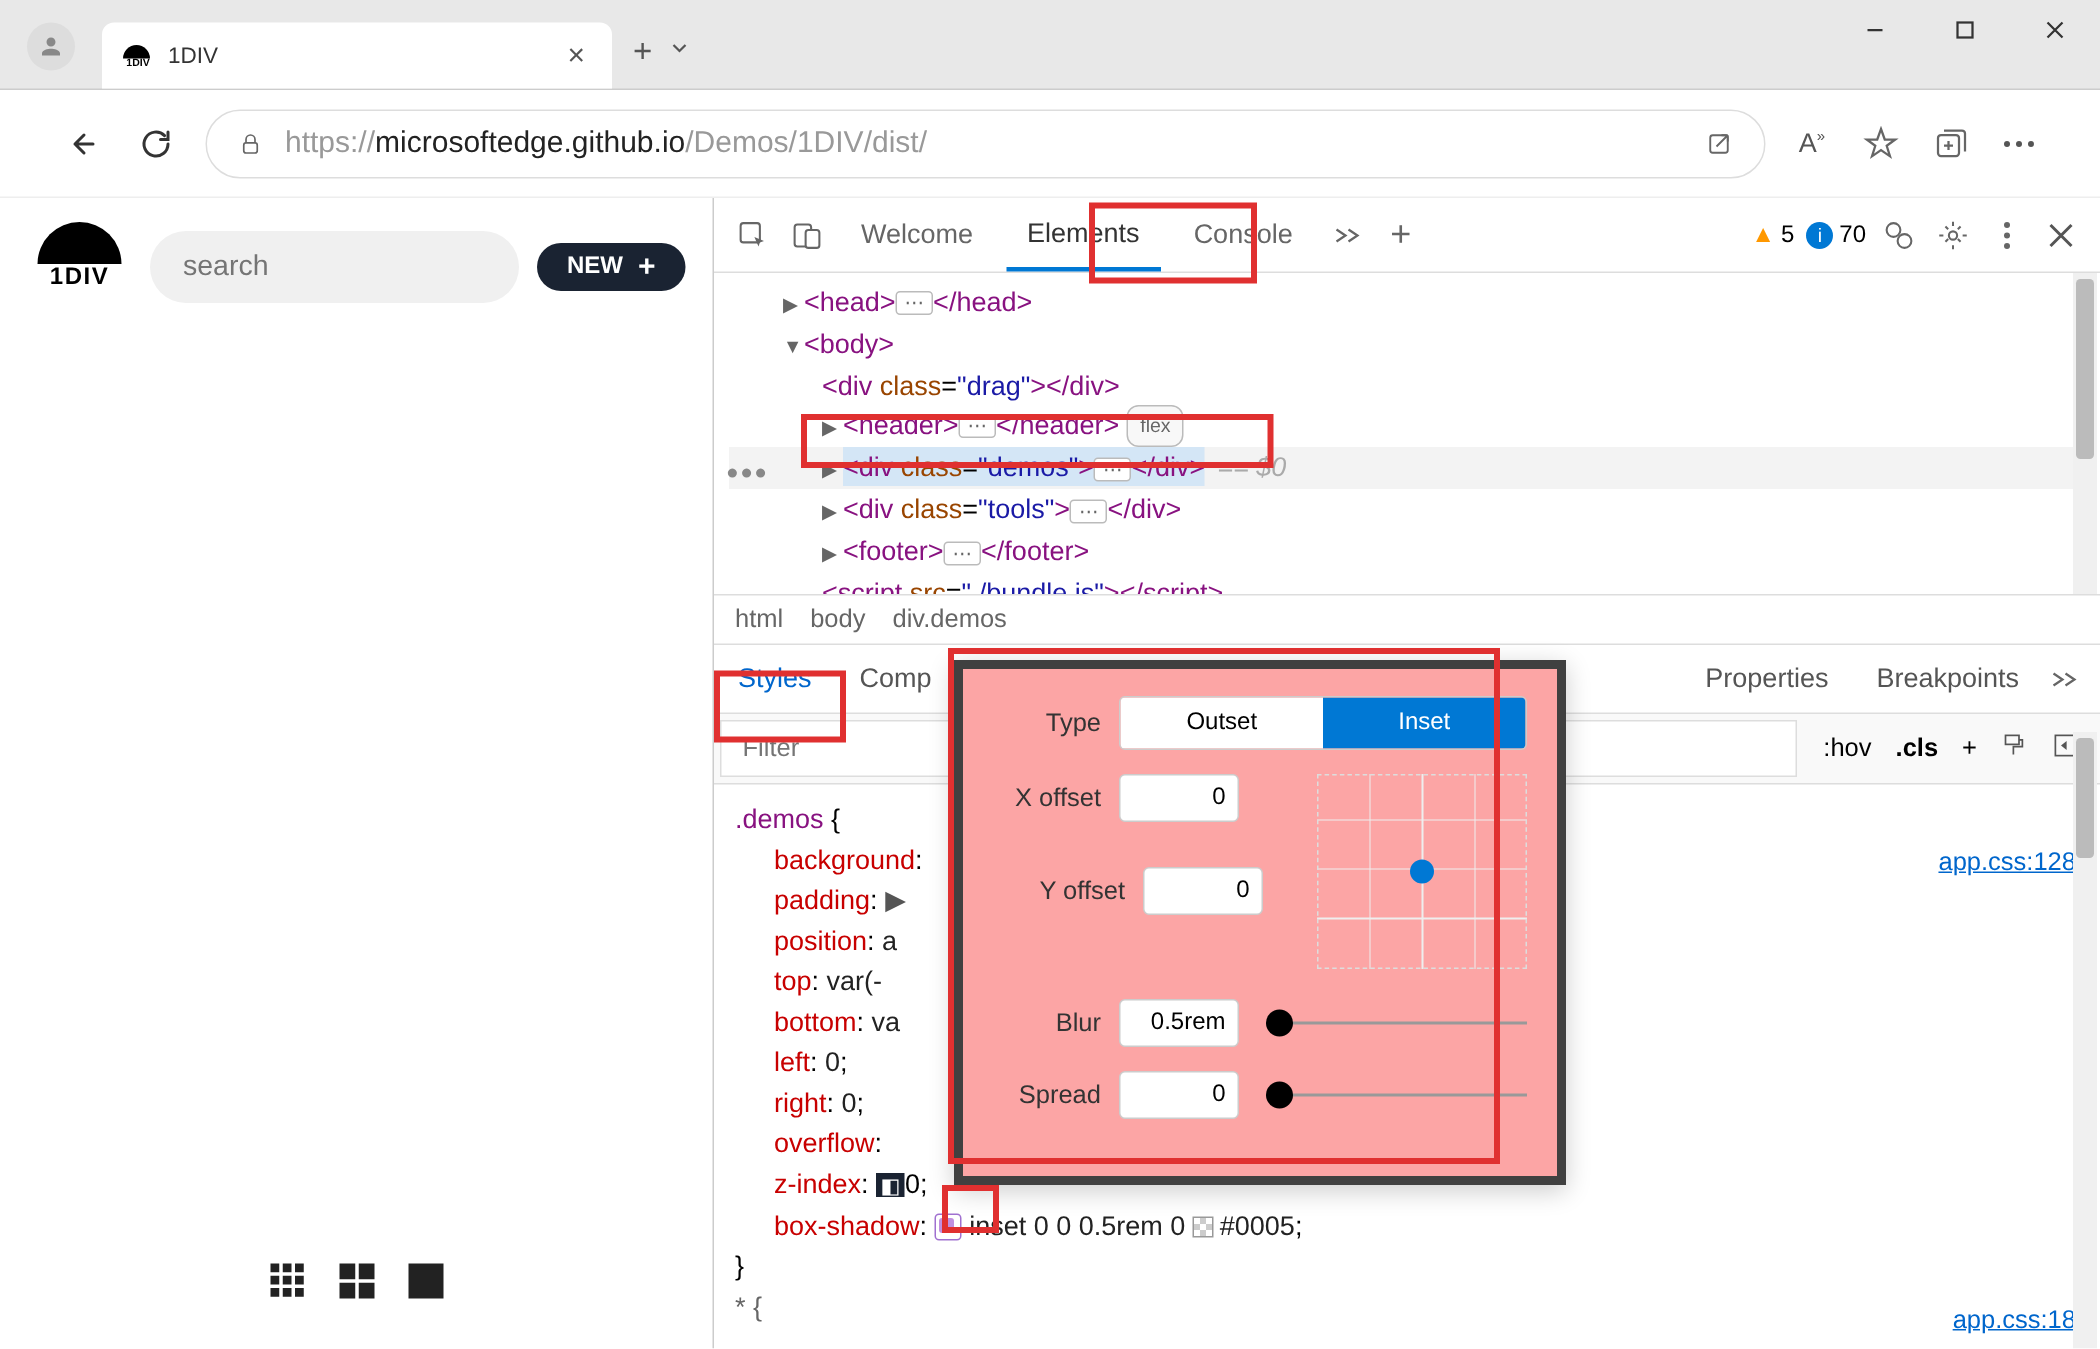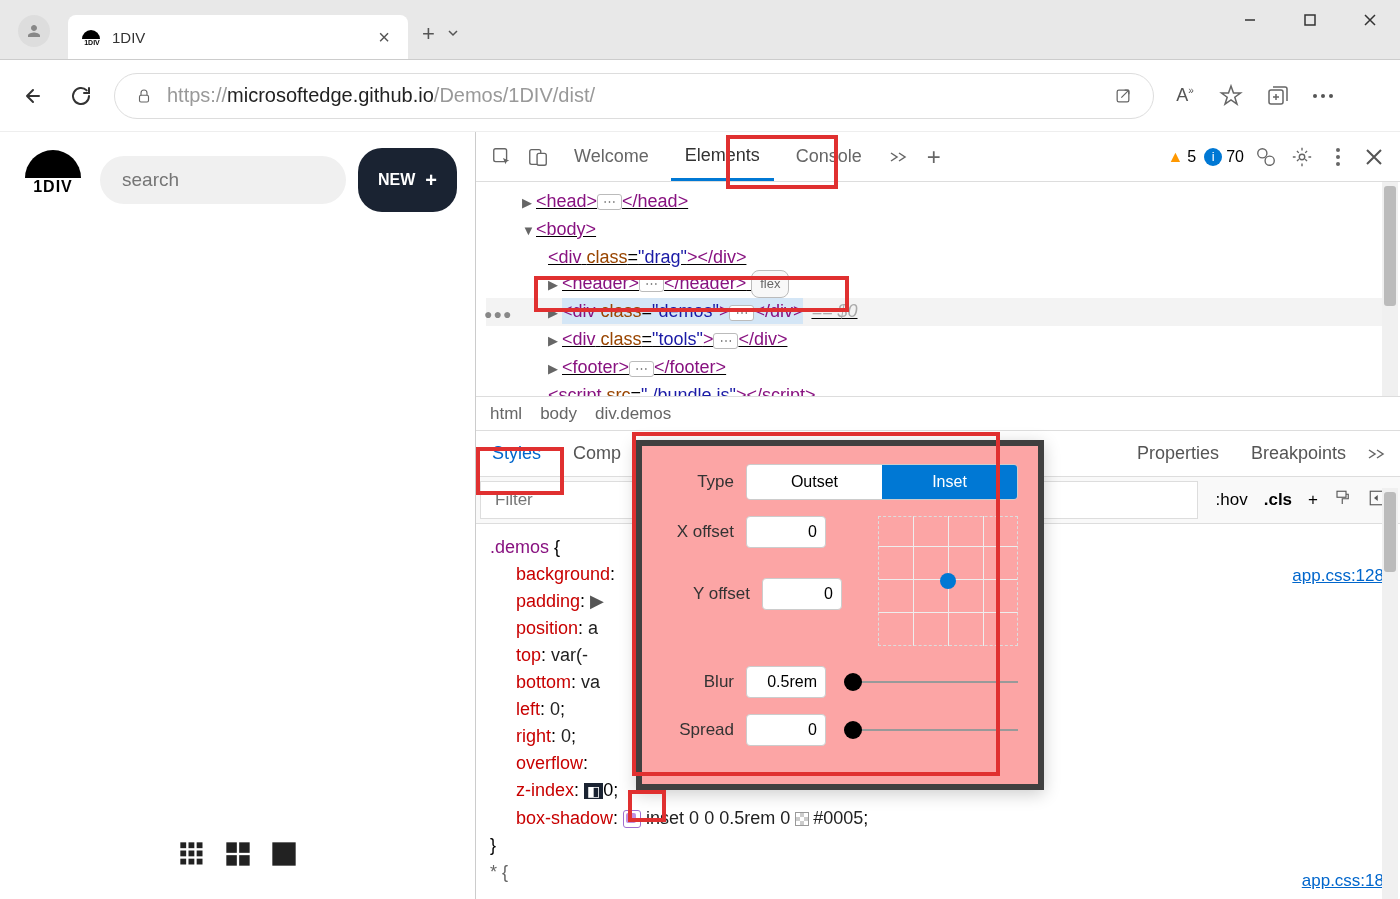--- a/index.html
+++ b/index.html
@@ -11,54 +11,54 @@
 .avatar svg { width: 18px; height: 18px; fill: #888; }
 .tab { background: #fff; border-radius: 8px 8px 0 0; height: 44px; padding: 0 14px; display: flex; align-items: center; gap: 10px; min-width: 340px; }
 .tab-favicon { width: 20px; height: 20px; }
 .tab-title { font-size: 15px; color: #333; flex: 1; }
 .tab-close { font-size: 20px; color: #555; cursor: pointer; padding: 0 4px; }
 .tab-plus { font-size: 22px; color: #555; margin: 0 8px 12px 14px; cursor: pointer; }
 .tab-chev { margin: 0 0 14px 2px; cursor: pointer; }
 .win-controls { position: absolute; right: 0; top: 0; display: flex; }
 .win-btn { width: 60px; height: 40px; display: flex; align-items: center; justify-content: center; cursor: pointer; }
 
-.addr-bar { height: 72px; background: #fff; display: flex; align-items: center; padding: 0 18px; gap: 18px; border-bottom: 1px solid #eee; }
+.addr-bar { height: 72px; background: #fff; display: flex; align-items: center; padding: 0 30px; gap: 18px; border-bottom: 1px solid #eee; justify-content: center; }
 .nav-btn { width: 30px; height: 30px; display: flex; align-items: center; justify-content: center; cursor: pointer; }
 .url-pill { flex: 1; height: 46px; border: 1px solid #ddd; border-radius: 23px; display: flex; align-items: center; padding: 0 20px; gap: 14px; max-width: 1040px; }
 .url-text { font-size: 20px; color: #222; flex: 1; }
 .url-host { color: #222; }
 .url-path { color: #999; }
 .addr-icons { display: flex; gap: 20px; }
 .addr-icon { width: 26px; height: 26px; cursor: pointer; display: flex; align-items: center; justify-content: center; }
 
 
 .main { display: flex; height: calc(899px - 132px); }
 .page-pane { width: 476px; background: #fff; border-right: 1px solid #ccc; position: relative; }
 .page-header { display: flex; align-items: center; padding: 16px 18px; gap: 12px; }
 .logo { width: 70px; height: 60px; display: flex; flex-direction: column; align-items: center; }
 .logo-semi { width: 56px; height: 28px; background: #000; border-radius: 28px 28px 0 0; }
 .logo-text { font-size: 16px; font-weight: bold; letter-spacing: 1px; }
 .search-pill { flex: 1; height: 48px; background: #f0f0f0; border-radius: 24px; padding: 0 22px; display: flex; align-items: center; }
 .search-pill input { border: none; background: transparent; font-size: 19px; width: 100%; outline: none; }
-.new-btn { height: 64px; background: #1a2332; color: #fff; border-radius: 24px; padding: 0 20px; display: flex; align-items: center; gap: 10px; font-size: 16px; font-weight: 600; cursor: pointer; }
+.new-btn { height: 32px; background: #1a2332; color: #fff; border-radius: 24px; padding: 0 20px; display: flex; align-items: center; gap: 10px; font-size: 16px; font-weight: 600; cursor: pointer; }
 .page-footer { position: absolute; bottom: 0; left: 0; right: 0; height: 90px; display: flex; align-items: center; justify-content: center; gap: 18px; }
 .view-btn { width: 28px; height: 28px; cursor: pointer; }
 
 
 .devtools { flex: 1; display: flex; flex-direction: column; position: relative; }
 .dt-toolbar { height: 50px; display: flex; align-items: center; padding: 0 12px; gap: 8px; border-bottom: 1px solid #ddd; }
 .dt-tb-icon { width: 28px; height: 28px; cursor: pointer; display: flex; align-items: center; justify-content: center; }
 .dt-tab { padding: 12px 14px; font-size: 18px; color: #666; cursor: pointer; }
 .dt-tab.active { color: #333; border-bottom: 3px solid #0078d4; }
 .dt-spacer { flex: 1; }
 .dt-badge { display: flex; align-items: center; gap: 4px; font-size: 16px; }
 .dt-warn { color: #ff9800; }
 .dt-info { color: #0078d4; }
 
-.dom-tree { padding: 6px 10px; font-family: Consolas, monospace; font-size: 18px; line-height: 26px; overflow: hidden; height: 214px; position: relative; text-decoration: underline; }
+.dom-tree { padding: 6px 10px; font-family: Consolas, monospace; font-size: 18px; line-height: 26px; overflow: hidden; height: 214px; position: relative; }
 .dom-line { white-space: nowrap; }
 .dom-indent1 { padding-left: 36px; }
 .dom-indent2 { padding-left: 62px; }
 .dom-arrow { display: inline-block; width: 14px; color: #666; font-size: 13px; }
 .dom-selected { background: #d4e6f6; display: inline-block; }
 .dom-selected-row { background: #f3f3f3; position: relative; }
 .dom-dots-left { position: absolute; left: -2px; top: 3px; color: #888; font-size: 14px; letter-spacing: 1px; }
 .eq0 { color: #aaa; font-style: italic; margin-left: 8px; }
 .tag { color: #881280; }
 .attr { color: #994500; }

